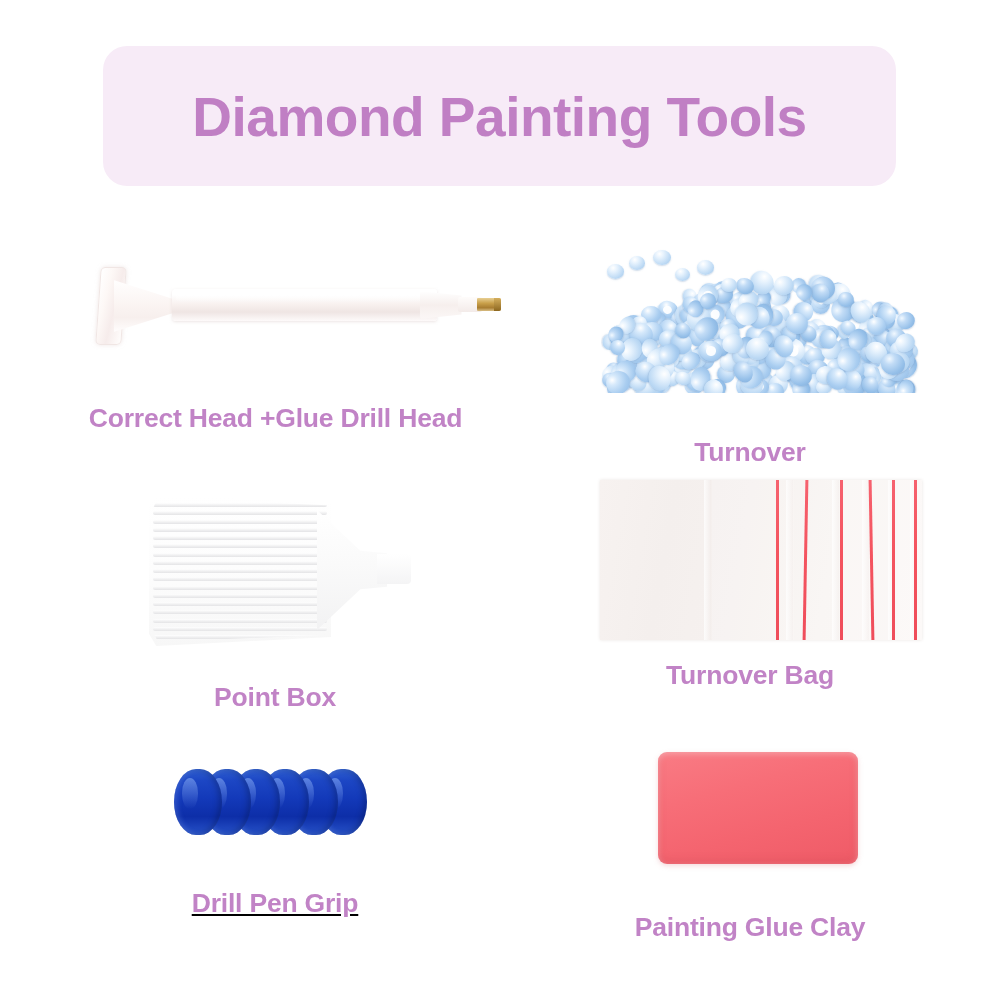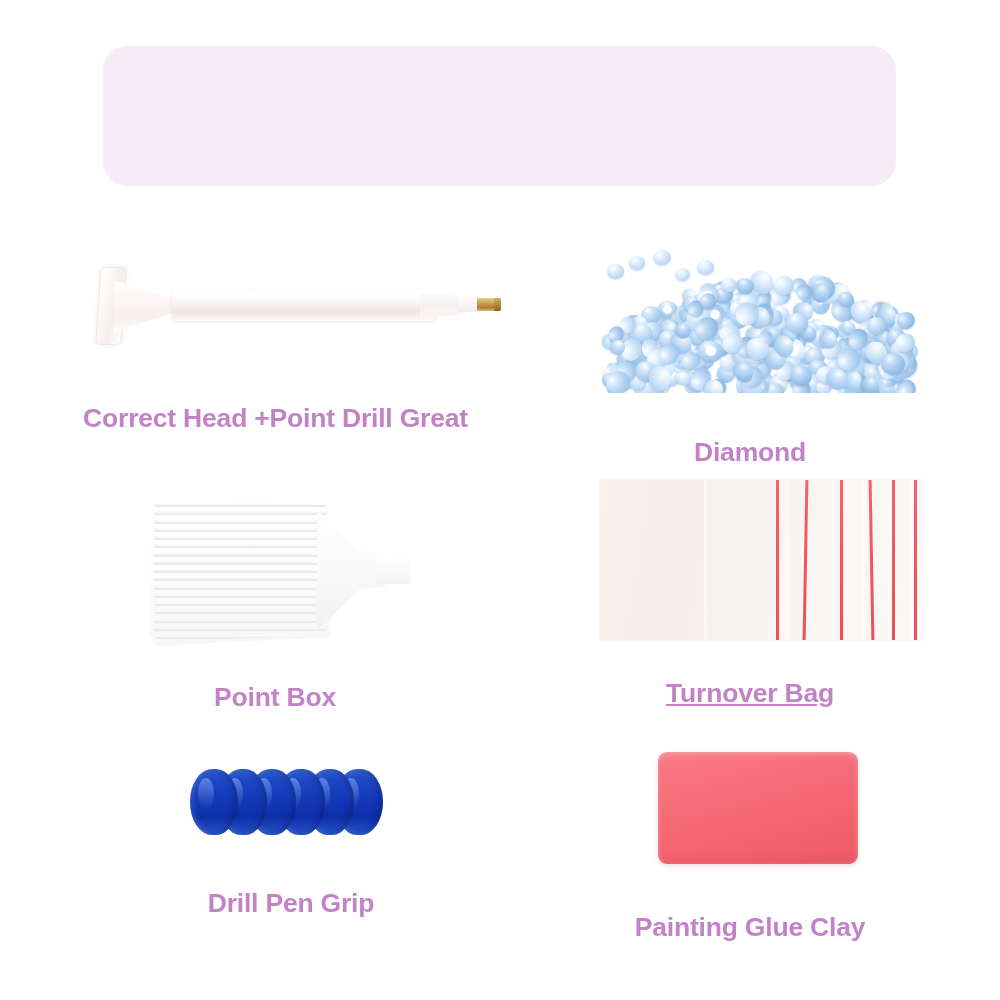--- a/index.html
+++ b/index.html
@@ -72,27 +72,27 @@
     white-space: nowrap;
     text-align: center;
     letter-spacing: -0.2px;
   }
 
   
   .item-pen     { left: 28px;  top: 255px; width: 495px; }
   .item-diamond { left: 520px; top: 238px; width: 460px; }
   .item-box     { left: 40px;  top: 480px; width: 470px; }
   .item-bag     { left: 520px; top: 480px; width: 460px; }
-  .item-grip    { left: 56px;  top: 760px; width: 470px; }
+  .item-grip    { left: 40px;  top: 760px; width: 470px; text-decoration: underline; }
   .item-clay    { left: 520px; top: 752px; width: 460px; }
 
   .item-pen .item-label     { margin-top: 48px; }
   .item-diamond .item-label { margin-top: 44px; }
   .item-box .item-label     { margin-top: 22px; }
-  .item-bag .item-label     { margin-top: 38px; text-decoration: underline; }
+  .item-bag .item-label     { margin-top: 20px; }
   .item-grip .item-label    { margin-top: 42px; }
   .item-clay .item-label    { margin-top: 48px; }
 
   
   .pen-wrap {
     position: relative;
     width: 430px;
     height: 100px;
     margin-left: 14px;
   }
@@ -332,34 +332,35 @@
                 0 2px 5px rgba(225,150,155,.35);
     margin-left: 16px;
   }
 </style>
 </head>
 <body>
 
 <div id="page">
 
   <div class="header-banner">
+    <div class="header-title">Diamond Painting Tools</div>
   </div>
 
   <div class="item item-pen">
     <div class="item-figure">
       <div class="pen-wrap">
         <div class="pen-head"></div>
         <div class="pen-flare"></div>
         <div class="pen-barrel"></div>
         <div class="pen-collar"></div>
         <div class="pen-tip-sleeve"></div>
         <div class="pen-tip-gold"></div>
       </div>
     </div>
-    <div class="item-label">Correct Head +Point Drill Great</div>
+    <div class="item-label">Correct Head +Glue Drill Head</div>
   </div>
 
   <div class="item item-diamond">
     <div class="item-figure">
       <div class="diamond-wrap" id="diamond-pile">
           <div class="drill deep" style="width: 21.9796px; height: 20.8245px; left: 239.128px; top: 132.119px; transform: rotate(-5.23464deg);"></div>
           <div class="drill" style="width: 18.8385px; height: 15.7782px; left: 167.057px; top: 99.157px; transform: rotate(-89.2004deg);"></div>
           <div class="drill deep" style="width: 23.2367px; height: 19.362px; left: 89.9586px; top: 109.174px; transform: rotate(80.468deg);"></div>
           <div class="drill deep" style="width: 17.4646px; height: 14.4784px; left: 235.167px; top: 100.056px; transform: rotate(-63.1142deg);"></div>
           <div class="drill" style="width: 24.9039px; height: 22.4707px; left: 230.77px; top: 113.502px; transform: rotate(-18.3643deg);"></div>
@@ -670,21 +671,21 @@
           <div class="drill pale" style="width: 23.0929px; height: 22.0948px; left: 134.24px; top: 65.4413px; transform: rotate(-87.2103deg);"></div>
           <div class="drill deep" style="width: 24.294px; height: 21.8078px; left: 280.231px; top: 114.663px; transform: rotate(9.5616deg);"></div>
           <div class="drill pale" style="width: 17px; height: 14.62px; left: 6px; top: 26px;"></div>
           <div class="drill pale" style="width: 16px; height: 13.76px; left: 28px; top: 18px;"></div>
           <div class="drill pale" style="width: 18px; height: 15.48px; left: 52px; top: 12px;"></div>
           <div class="drill pale" style="width: 15px; height: 12.9px; left: 74px; top: 30px;"></div>
           <div class="drill pale" style="width: 17px; height: 14.62px; left: 96px; top: 22px;"></div>
           <div class="drill pale" style="width: 16px; height: 13.76px; left: 120px; top: 40px;"></div>
         </div>
     </div>
-    <div class="item-label">Diamond</div>
+    <div class="item-label">Turnover</div>
   </div>
 
   <div class="item item-box">
     <div class="item-figure">
       <div class="box-wrap">
         <div class="box-pan"></div>
         <div class="grooves" id="box-grooves">
             <div class="groove" style="top: 5px;"></div>
             <div class="groove" style="top: 13.25px;"></div>
             <div class="groove" style="top: 21.5px;"></div>

